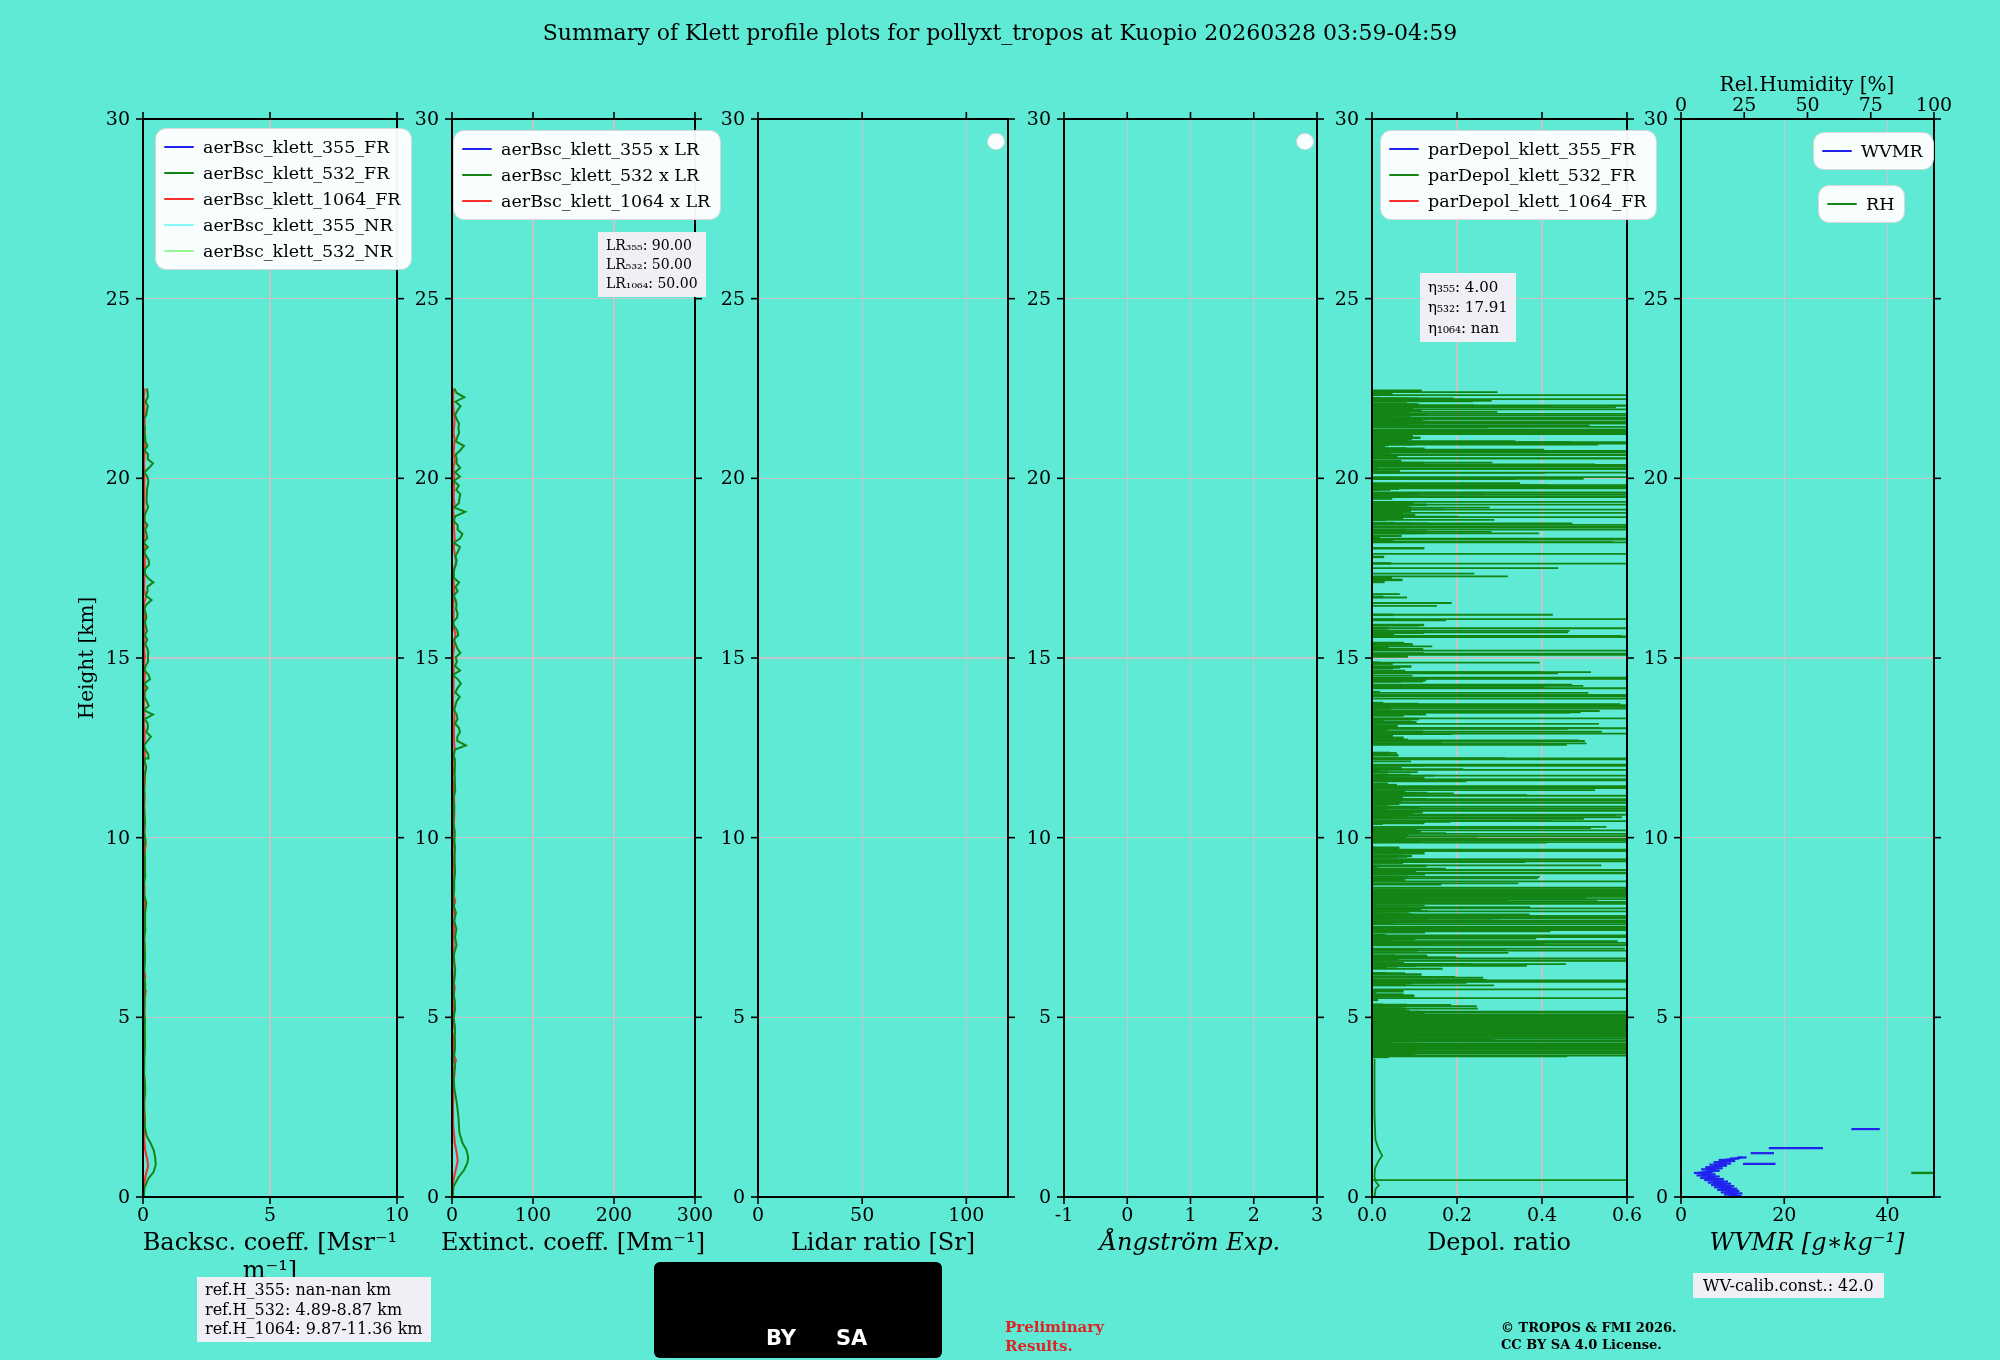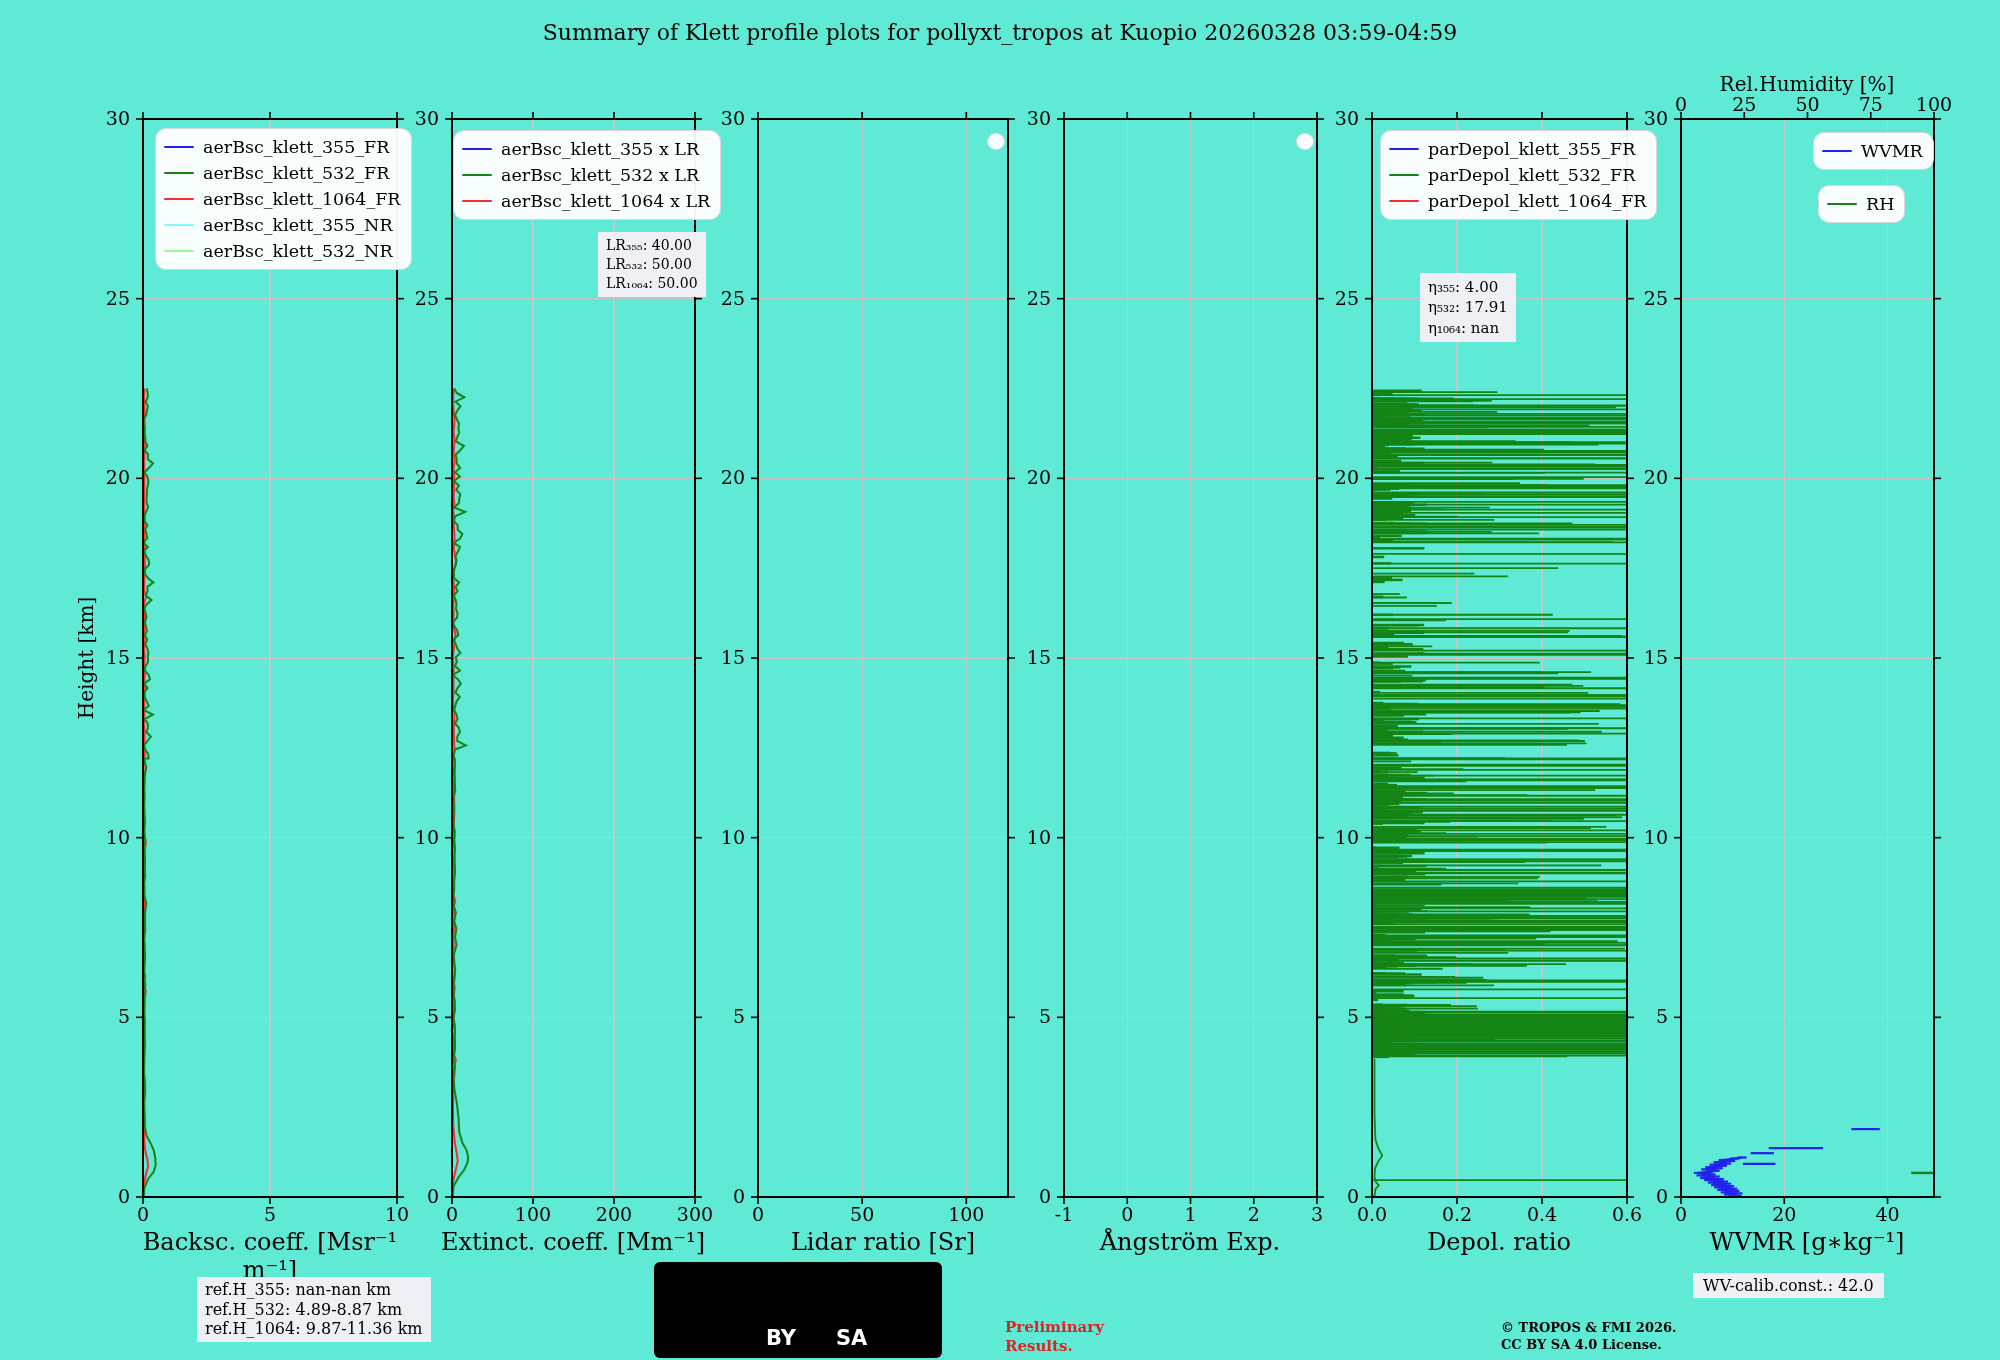--- a/index.html
+++ b/index.html
@@ -2,21 +2,21 @@
 <html><head>
 <meta charset="utf-8">
 <style>
   html,body{margin:0;padding:0;background:#fff;}
   .fig{position:relative;width:2000px;height:1360px;background:#5eead4;overflow:hidden;
        font-family:"DejaVu Serif", "Liberation Serif", serif;color:#000;}
   svg.canvas{position:absolute;left:0;top:0;}
   .abs{position:absolute;}
   .title{left:0;top:20px;width:2000px;text-align:center;font-size:22px;}
   .xlabel{top:1228px;text-align:center;font-size:24px;height:28px;}
-  .italic{}
+  .italic{font-style:italic;}
   .rhtitle{top:72px;text-align:center;font-size:20px;}
   .ylab{left:86px;top:658px;transform:translate(-50%,-50%) rotate(-90deg);white-space:nowrap;
         font-size:20px;}
   .xtick{position:absolute;width:60px;text-align:center;font-size:19px;}
   .ytick{position:absolute;width:44px;text-align:right;font-size:19px;}
   .legend{position:absolute;background:rgba(255,255,255,.95);border:1px solid #d8d8d8;
           border-radius:11px;padding:5px 10px 5px 8px;font-size:17.5px;white-space:nowrap;}
   .legend .row{display:flex;align-items:center;height:26px;}
   .legend .sample{display:inline-block;width:30px;height:2.5px;margin-right:9px;border-radius:1px;}
   .legend.empty{width:16px;height:15px;padding:0;}
@@ -1152,21 +1152,21 @@
         <div class="row">
           <span class="sample" style="background: rgb(20, 132, 20);"></span>
           <span>aerBsc_klett_532 x LR</span>
         </div>
         <div class="row">
           <span class="sample" style="background: rgb(246, 45, 45);"></span>
           <span>aerBsc_klett_1064 x LR</span>
         </div>
       </div>
       <div class="ann" style="left: 598px; top: 232px; font-size: 14px;">
-        <div>LR₃₅₅: 40.00</div>
+        <div>LR₃₅₅: 90.00</div>
         <div>LR₅₃₂: 50.00</div>
         <div>LR₁₀₆₄: 50.00</div>
       </div>
       <div class="xtick" style="left: 728px; top: 1203px; width: 60px;">0</div>
       <div class="xtick" style="left: 832.167px; top: 1203px; width: 60px;">50</div>
       <div class="xtick" style="left: 936.333px; top: 1203px; width: 60px;">100</div>
       <div class="ytick" style="left: 701px; top: 1185px; width: 44px;">0</div>
       <div class="ytick" style="left: 701px; top: 1005.33px; width: 44px;">5</div>
       <div class="ytick" style="left: 701px; top: 825.667px; width: 44px;">10</div>
       <div class="ytick" style="left: 701px; top: 646px; width: 44px;">15</div>

